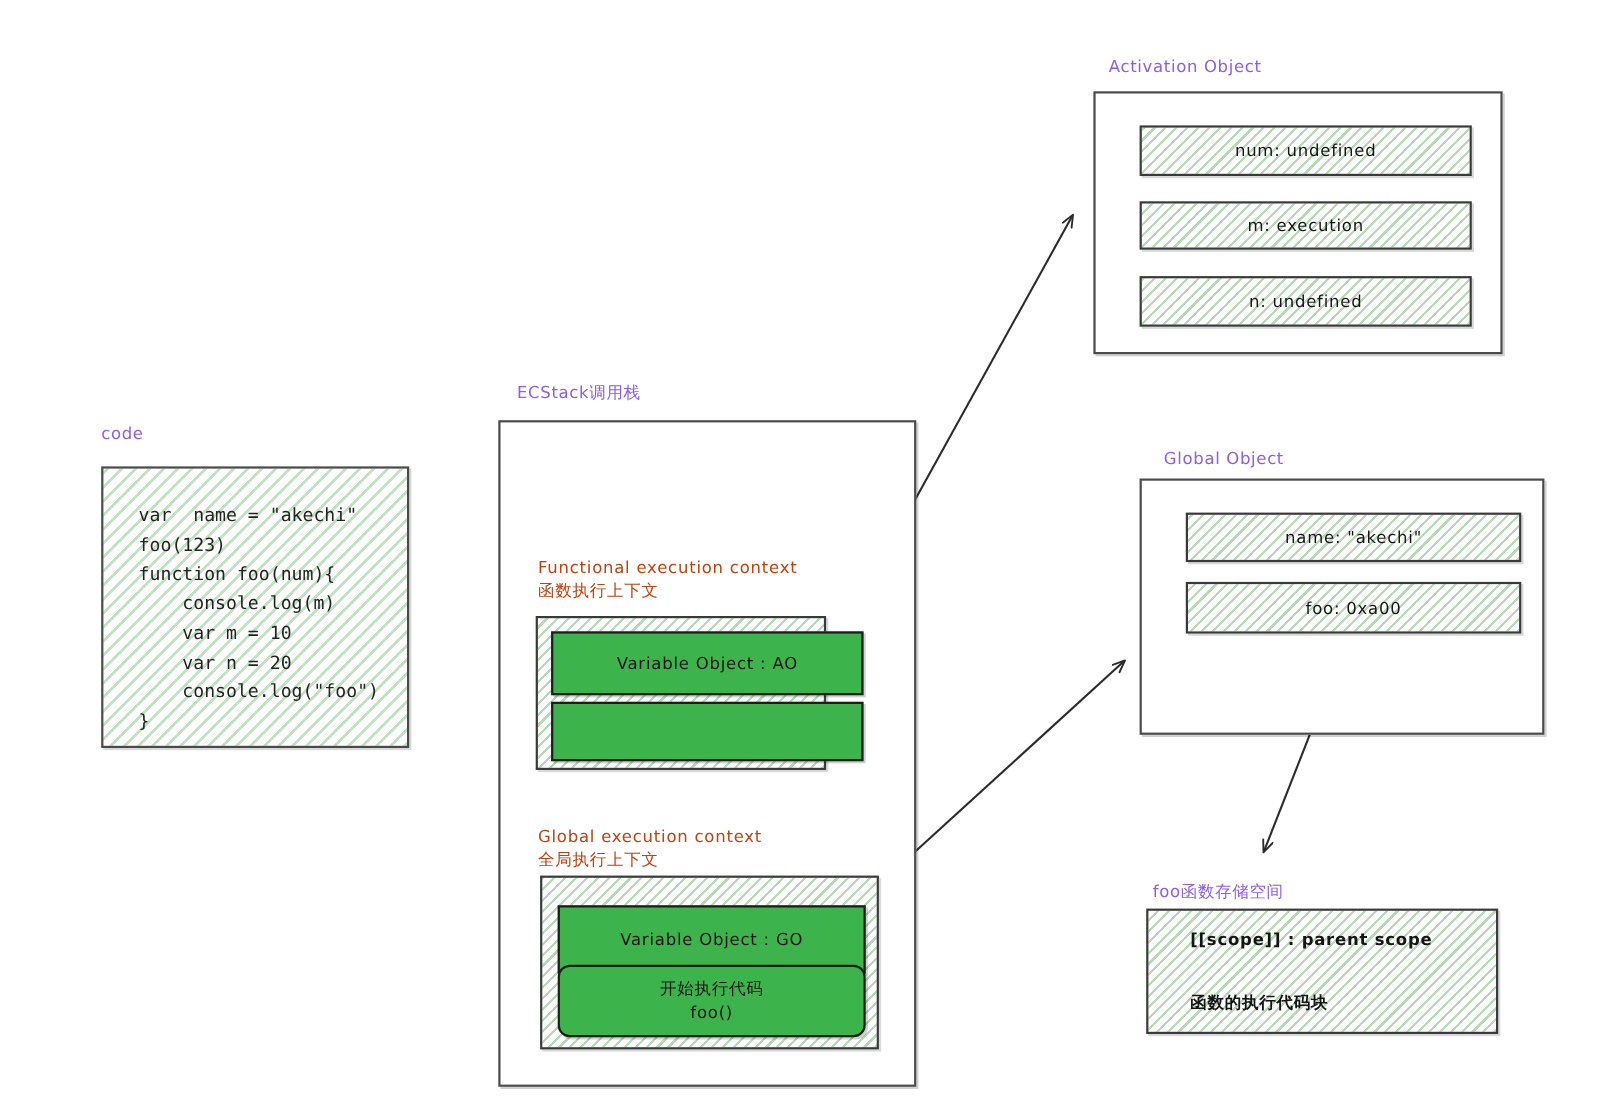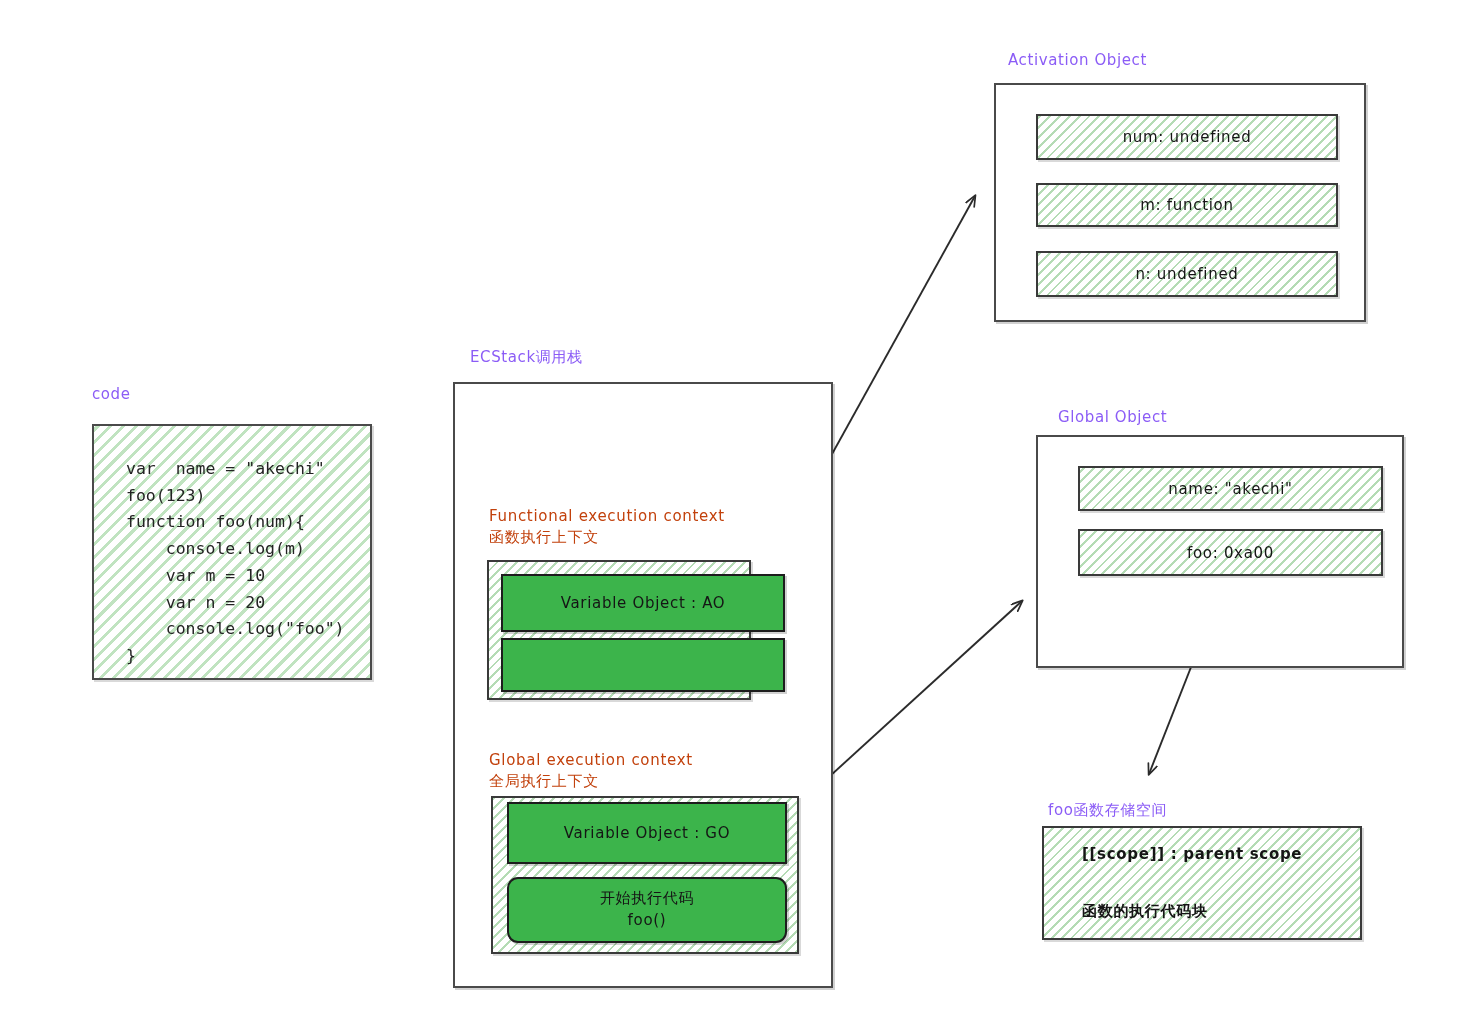--- a/index.html
+++ b/index.html
@@ -145,38 +145,38 @@
       </div>
       <div class="abs solid-green" style="left:12px;top:76px;width:284px;height:54px;">
         <div class="cell-text"></div>
       </div>
     </div>
 
     <div class="ctx-label" style="left:34px;top:366px;">Global execution context</div>
     <div class="ctx-label" style="left:34px;top:387px;">全局执行上下文</div>
 
     <div class="abs hatch" style="left:36px;top:412px;width:308px;height:158px;">
-      <div class="abs solid-green" style="left:14px;top:4px;width:280px;height:62px;">
+      <div class="abs solid-green" style="left:14px;top:25px;width:280px;height:62px;">
         <div class="cell-text">Variable Object : GO</div>
       </div>
       <div class="abs solid-green" style="left:14px;top:79px;width:280px;height:66px;border-radius:11px;">
         <div class="cell-text two-line">开始执行代码
 foo()</div>
       </div>
     </div>
   </div>
 
   <div class="caption" style="left:1008px;top:51px;">Activation Object</div>
 
   <div class="abs outline-box" style="left:994px;top:83px;width:372px;height:239px;">
     <div class="abs hatch" style="left:40px;top:29px;width:302px;height:46px;">
       <div class="cell-text">num: undefined</div>
     </div>
     <div class="abs hatch" style="left:40px;top:98px;width:302px;height:44px;">
-      <div class="cell-text">m: function</div>
+      <div class="cell-text">m: execution</div>
     </div>
     <div class="abs hatch" style="left:40px;top:166px;width:302px;height:46px;">
       <div class="cell-text">n: undefined</div>
     </div>
   </div>
 
   <div class="caption" style="left:1058px;top:408px;">Global Object</div>
 
   <div class="abs outline-box" style="left:1036px;top:435px;width:368px;height:233px;">
     <div class="abs hatch" style="left:40px;top:29px;width:305px;height:45px;">

